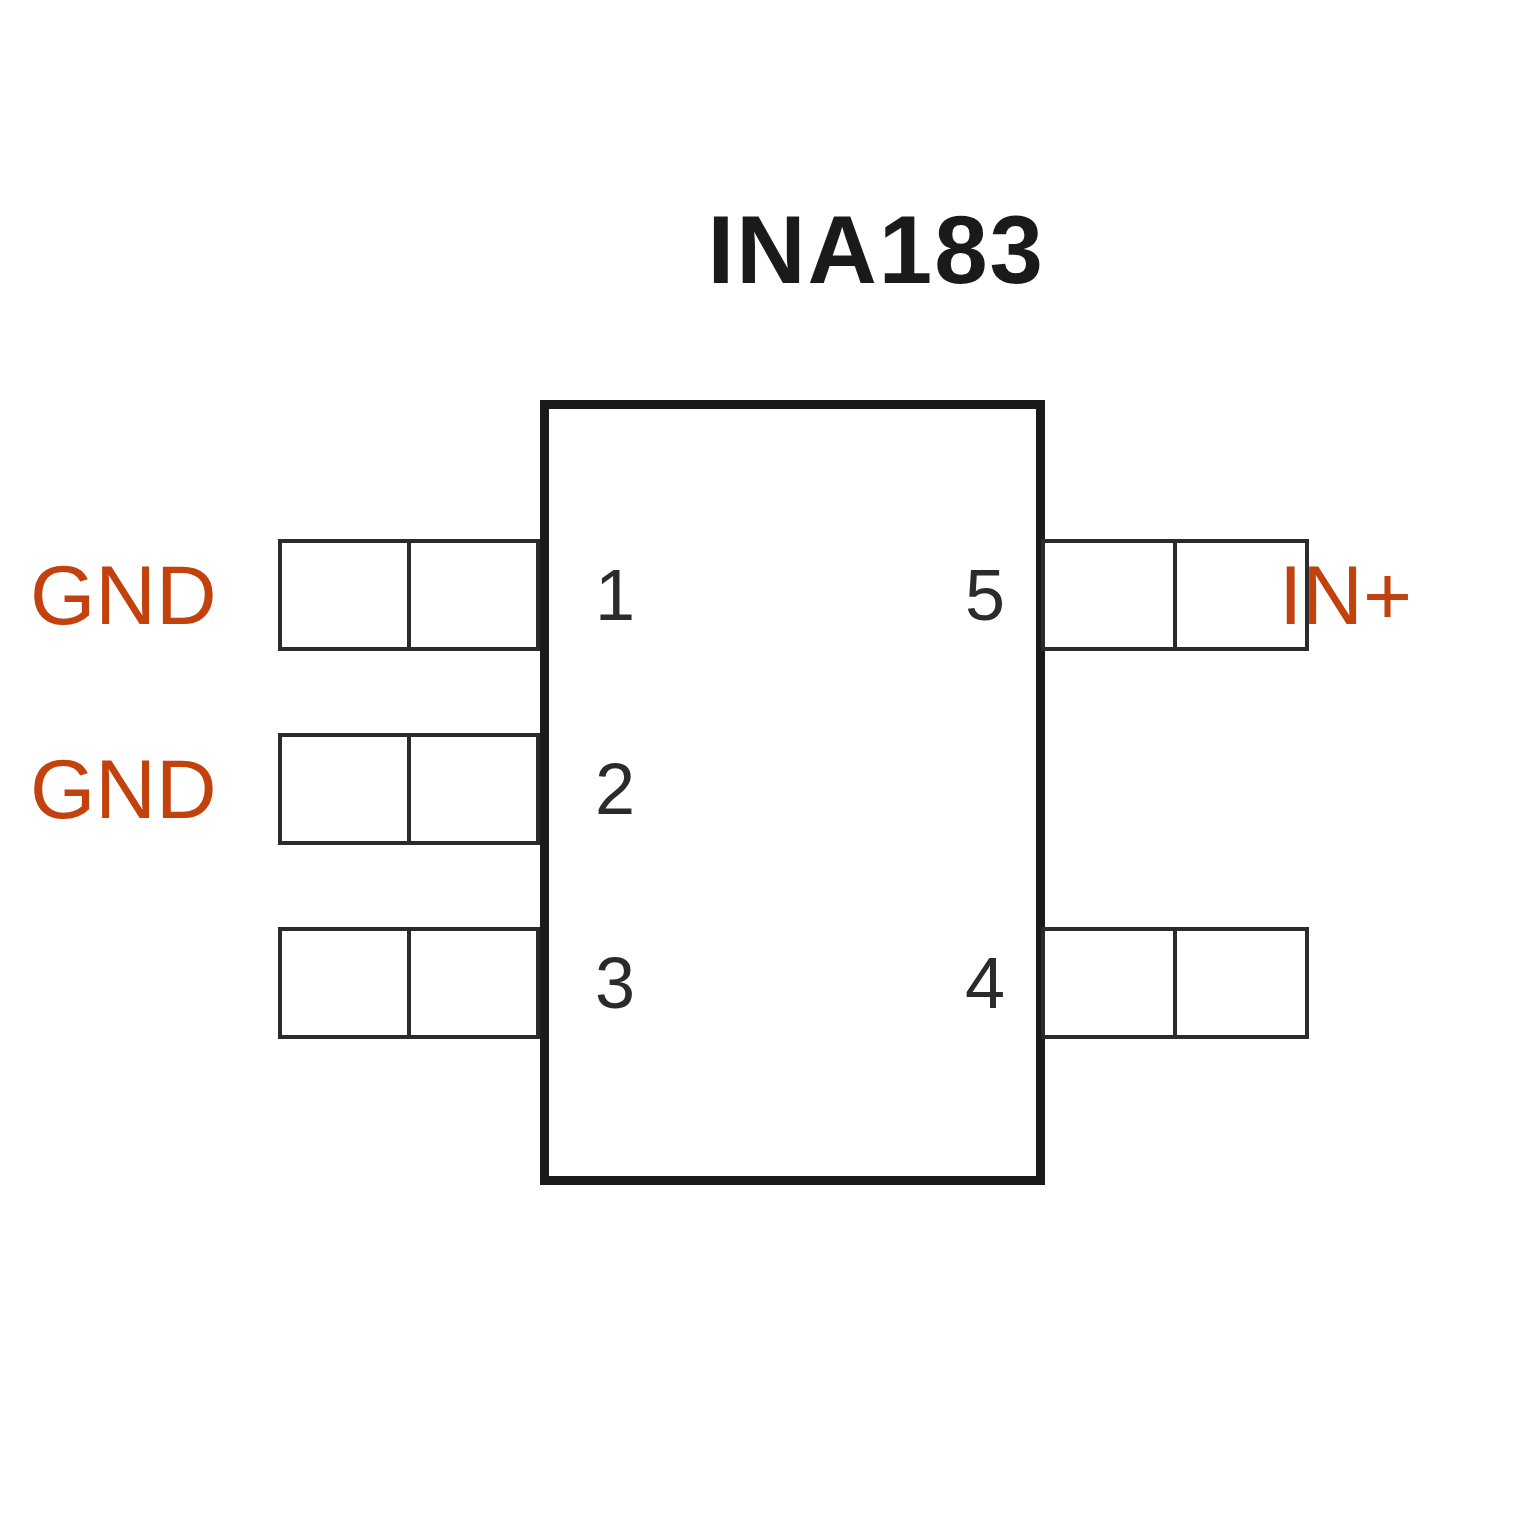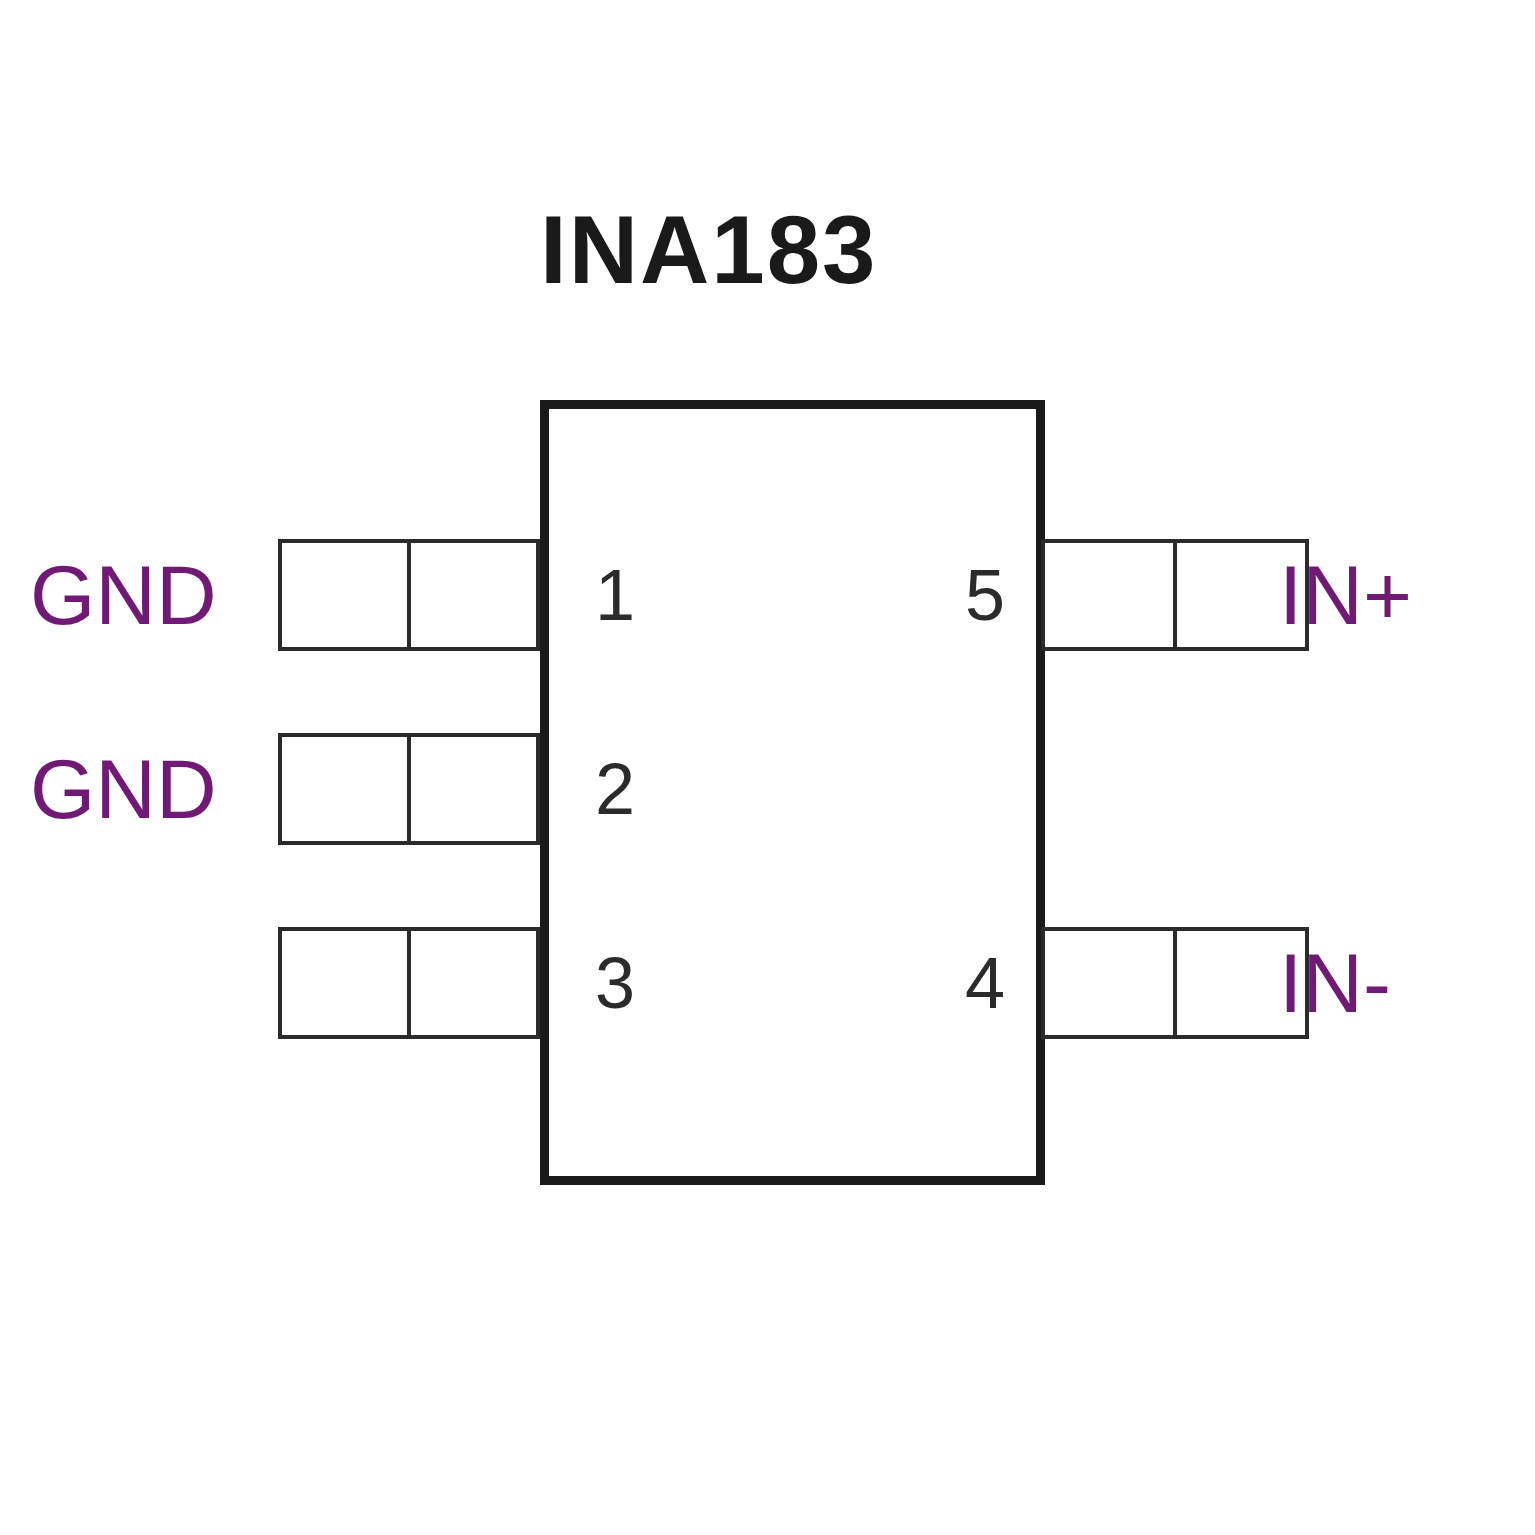--- a/index.html
+++ b/index.html
@@ -13,21 +13,21 @@
     width: 1535px;
     height: 1535px;
     background: #ffffff;
     overflow: hidden;
   }
   .chip-title {
     position: absolute;
     left: 540px;
     top: 195px;
     width: 505px;
-    text-align: left;
+    text-align: right;
     font-size: 96px;
     font-weight: 700;
     color: #1a1a1a;
     letter-spacing: 2px;
   }
   .chip-body {
     position: absolute;
     left: 540px;
     top: 400px;
     width: 505px;
@@ -54,21 +54,21 @@
     background: #2b2b2b;
   }
   .pin-box.left-side { left: 278px; }
   .pin-box.right-side { left: 1041px; width: 268px; }
   .row-1 { top: 539px; }
   .row-2 { top: 733px; }
   .row-3 { top: 927px; }
   .pin-label {
     position: absolute;
     font-size: 84px;
-    color: #701a75;
+    color: #c2410c;
     line-height: 112px;
     height: 112px;
     white-space: nowrap;
   }
   .pin-label.left-side { left: 30px; text-align: left; }
   .pin-label.right-side { left: 1279px; text-align: center; }
   .pin-number {
     position: absolute;
     font-size: 72px;
     color: #2b2b2b;
@@ -108,15 +108,14 @@
   <div class="pin-number right-side row-1">5</div>
   <div class="pin-box right-side row-1">
     <div class="pad-divider"></div>
   </div>
   <div class="pin-label right-side row-1">IN+</div>
 
   <div class="pin-number right-side row-3">4</div>
   <div class="pin-box right-side row-3">
     <div class="pad-divider"></div>
   </div>
-  <div class="pin-label right-side row-3">IN-</div>
 
 </div>
 
 </body></html>

